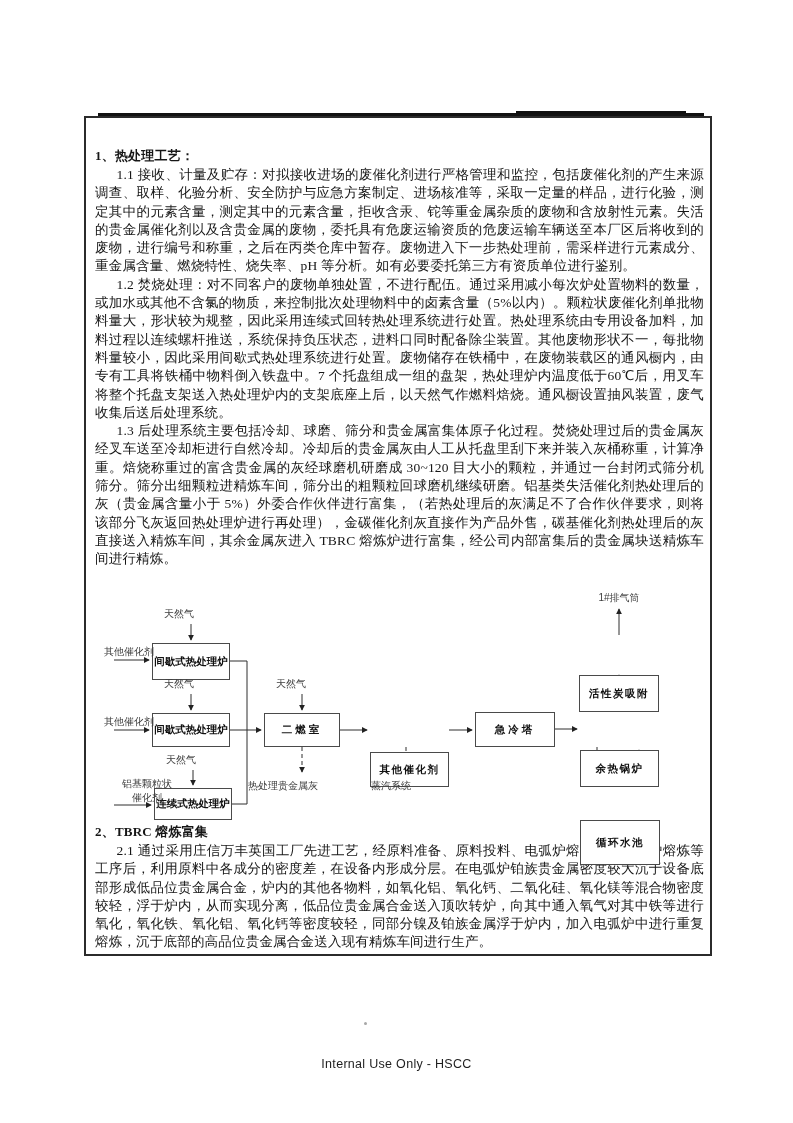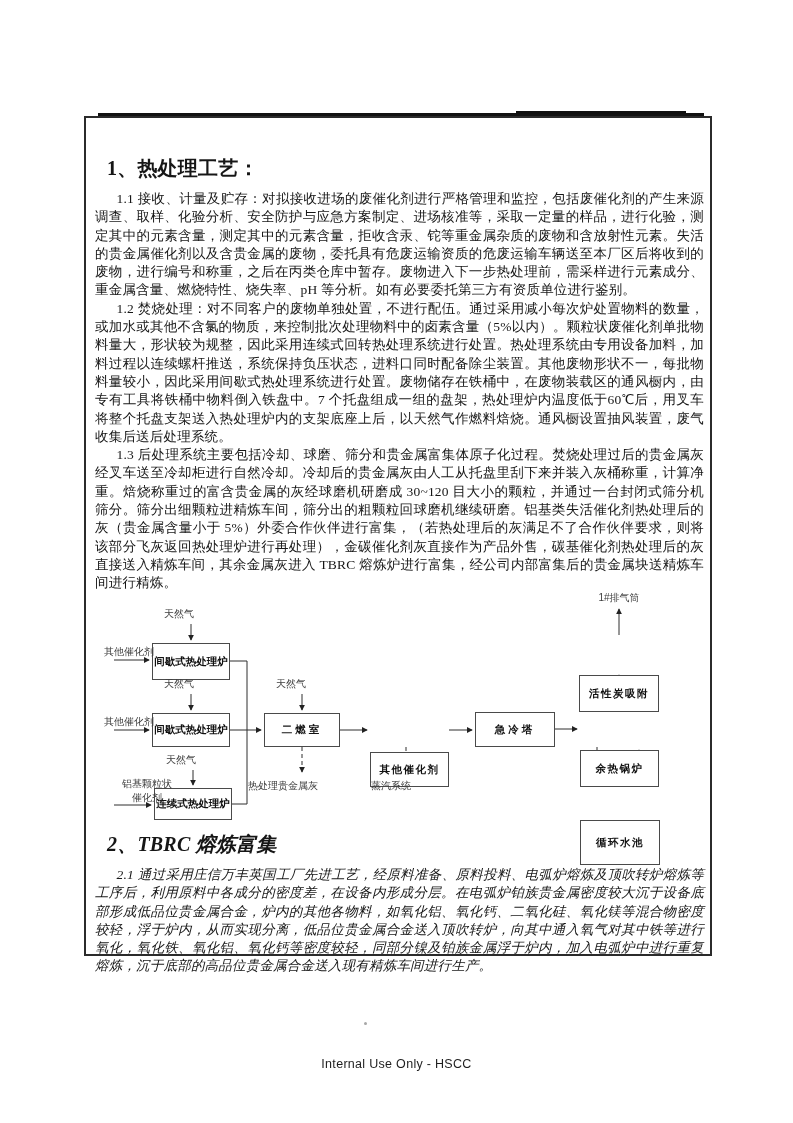--- a/index.html
+++ b/index.html
@@ -5,23 +5,23 @@
   html,body{margin:0;padding:0;background:#e8e8e8;}
   .page{position:relative;width:793px;height:1123px;background:#ffffff;overflow:hidden;
         font-family:"Liberation Serif",serif;color:#161616;margin:0 auto;}
   .docbox{position:absolute;left:84px;top:116px;width:628px;height:840px;
           border:2px solid #2b2b2b;box-sizing:border-box;background:#fff;}
   .topbar{position:absolute;left:12px;top:-5px;width:606px;height:3px;background:#121212;}
   .topbar2{position:absolute;left:430px;top:-7px;width:170px;height:3px;background:#101010;}
   .textblock{position:absolute;left:9px;width:609px;text-align:justify;
              font-size:13.5px;line-height:18.3px;letter-spacing:.2px;}
   .textblock p{margin:0;text-indent:1.6em;}
-  .sec{margin:12px;font-size:20px;font-weight:bold;line-height:20px;}
+  .sec{margin:0;font-size:13px;font-weight:bold;line-height:20px;}
   #text1{top:28px;}
-  #text2{top:704px;font-style:italic;}
+  #text2{top:704px;}
   .diagram{position:absolute;left:2px;top:470px;width:623px;height:250px;
            font-family:"Liberation Sans",sans-serif;}
   .wires{position:absolute;left:0;top:0;}
   .node{position:absolute;border:1px solid #4a4a4a;background:#fff;display:flex;
         align-items:center;justify-content:center;font-size:10.5px;font-weight:bold;
         color:#101010;white-space:nowrap;box-sizing:border-box;z-index:2;}
   .sp3{letter-spacing:3px;}
   .sp1{letter-spacing:1.5px;margin-top:40px;}
   .slabel{position:absolute;font-size:10px;color:#3c3c3c;white-space:nowrap;
           transform:translateX(-50%);z-index:2;}

